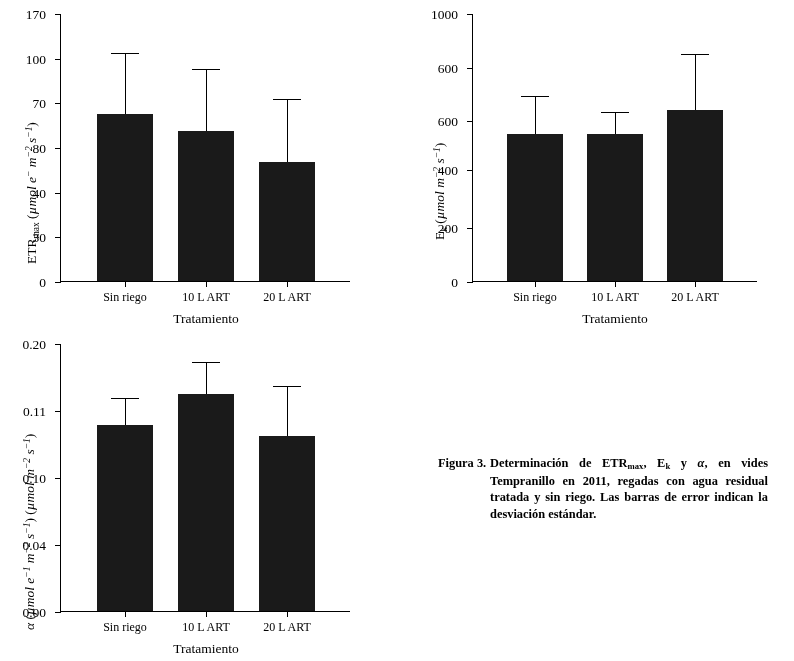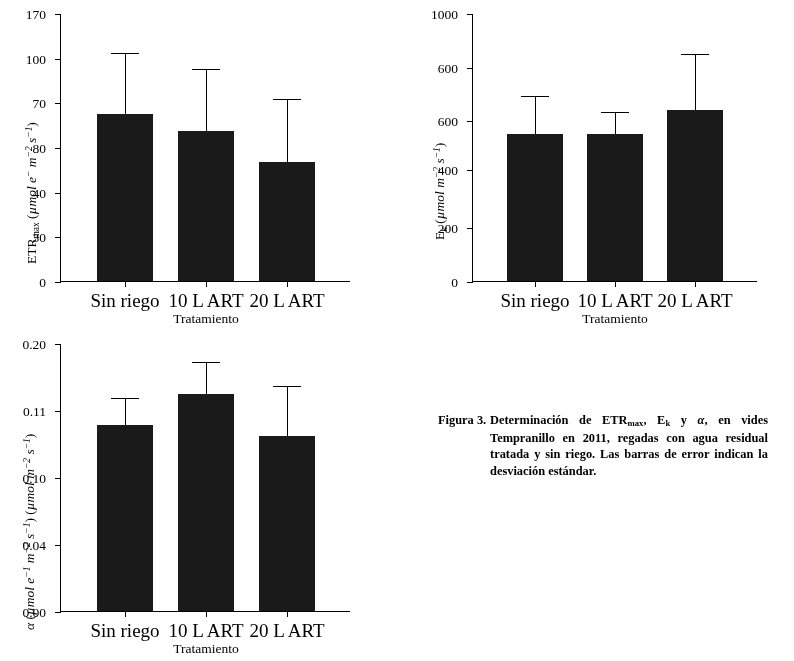--- a/index.html
+++ b/index.html
@@ -65,21 +65,21 @@
     position: absolute;
     width: 0;
     height: 6px;
     border-left: 1.3px solid #000;
     bottom: -6px;
   }
   .xtick-label {
     position: absolute;
     transform: translateX(-50%);
     white-space: nowrap;
-    font-size: 19px;
+    font-size: 12px;
     text-align: center;
   }
   .xaxis-title {
     position: absolute;
     transform: translateX(-50%);
     white-space: nowrap;
     font-size: 13.5px;
   }
   .yaxis-title {
     position: absolute;
@@ -93,20 +93,21 @@
   .it { font-style: italic; }
 
   
   .caption {
     position: absolute;
     font-family: "Liberation Serif", serif;
     font-size: 12.4px;
     line-height: 1.33;
     font-weight: bold;
     text-align: justify;
+    margin-top: 43px;
   }
   .caption p {
     margin: 0 0 2px 0;
     text-indent: 0;
     padding-left: 52px;
   }
   .caption p .lbl {
     margin-left: -52px;
     display: inline-block;
     width: 52px;

